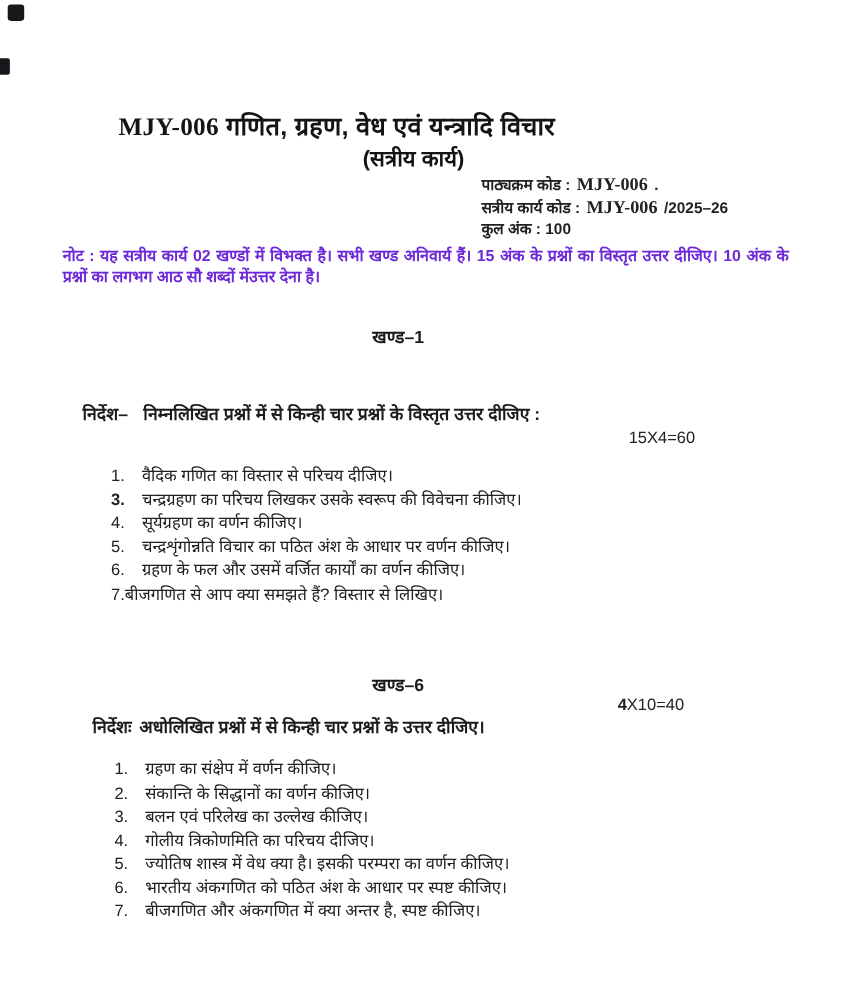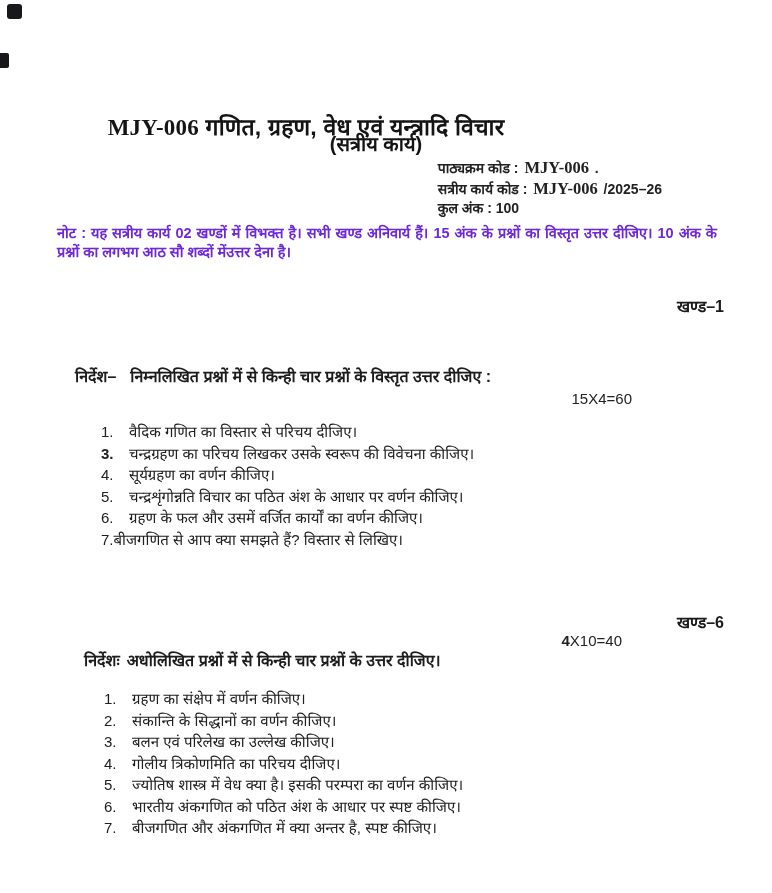--- a/index.html
+++ b/index.html
@@ -8,32 +8,32 @@
     background:#ffffff;color:#1f1f1f;
     font-family:"Liberation Sans","DejaVu Sans",sans-serif;
     -webkit-font-smoothing:antialiased;
   }
   .abs{position:absolute;}
   
   .speck-a{left:7px;top:4px;width:15px;height:15px;background:#17171c;border-radius:3px;}
   .speck-b{left:-2px;top:53px;width:11px;height:15px;background:#17171c;border-radius:2px;}
 
   
-  .title{top:98px;left:0;width:612px;text-align:center;font-size:23px;font-weight:700;color:#141414;letter-spacing:.2px;margin-top:12px;}
+  .title{top:98px;left:0;width:612px;text-align:center;font-size:23px;font-weight:700;color:#141414;letter-spacing:.2px;}
   .title .latin{font-family:"Liberation Serif","DejaVu Serif",serif;}
   .subtitle{top:130px;left:0;width:752px;text-align:center;font-size:20px;font-weight:700;color:#141414;}
 
   .codes{top:158px;right:110px;font-size:14px;line-height:19.5px;font-weight:700;color:#222;}
   .codes .code-val{font-family:"Liberation Serif","DejaVu Serif",serif;font-size:16.5px;font-weight:700;margin:0 2px;}
   .codes .suffix{font-weight:700;}
   .codes .row{white-space:nowrap;}
 
   .note{top:224px;left:57px;width:660px;font-size:14.5px;font-weight:700;line-height:18.8px;text-align:justify;color:#6d28d9;}
 
-  .sec-heading{left:0;width:724px;text-align:right;font-size:16px;font-weight:700;color:#1a1a1a;}
+  .sec-heading{left:0;width:724px;text-align:center;font-size:16px;font-weight:700;color:#1a1a1a;}
   .sec1-heading{top:295px;}
   .sec2-heading{top:611px;}
 
   .inst{font-size:16px;font-weight:700;color:#1c1c1c;white-space:nowrap;}
   .inst1{top:365px;left:75px;}
   .inst1 .inst-label{margin-right:14px;}
   .inst2{top:649px;left:84px;}
   .inst2 .inst-label{margin-right:7px;}
 
   .marks{font-size:15px;color:#222;white-space:nowrap;}

